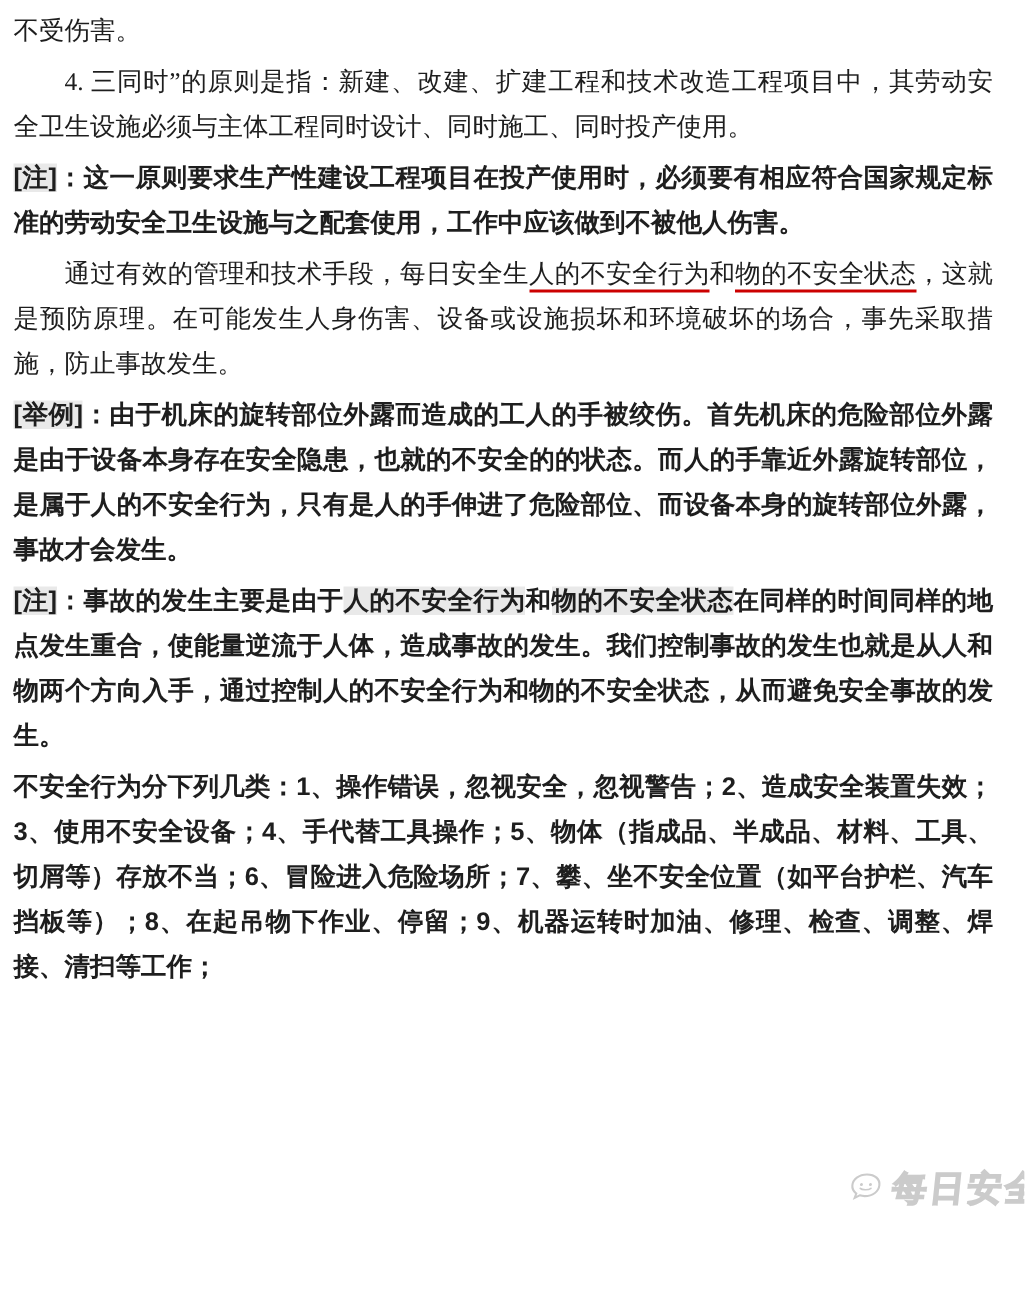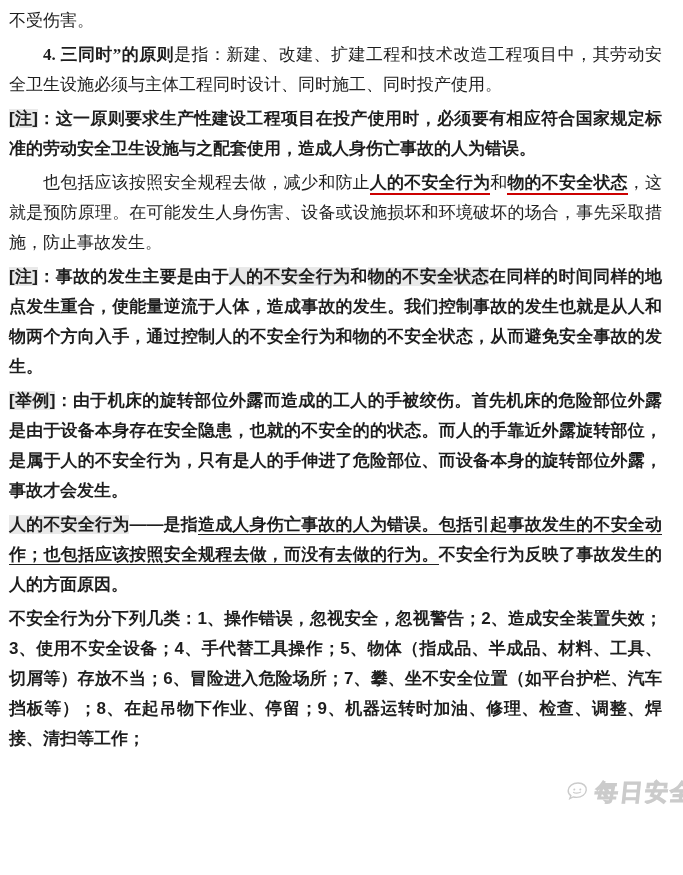--- a/index.html
+++ b/index.html
@@ -15,21 +15,21 @@
     margin:0 0 4px 0;
     font-size:17px;
     line-height:30px;
     color:#1e1e1e;
     text-align:justify;
     text-justify:inter-character;
   }
   .doc p.serif{font-family:"Liberation Serif","DejaVu Serif",serif;}
   .doc p.sans{font-family:"Liberation Sans","DejaVu Sans",sans-serif;font-weight:600;}
   .doc p.indent{text-indent:2em;}
-  .doc span.b{font-weight:700;}
+  .doc span.b{font-weight:400;}
   .doc span.hl{background:var(--hl,#e9e9e9);}
   .doc span.u{border-bottom:1.5px solid #222;}
   .doc span.ru{border-bottom:2.5px solid var(--ru,#cc0000);padding-bottom:1px;}
   .watermark{
     position:absolute;
     top:777px;left:566px;
     display:flex;align-items:center;gap:3px;
     white-space:nowrap;
     transform:skewX(-6deg);
     pointer-events:none;
@@ -42,25 +42,24 @@
     letter-spacing:2px;
   }
 </style>
 </head>
 <body>
 
 <div class="page">
   <div class="doc">
       <p class="serif"><span class="">不受伤害。</span></p>
       <p class="serif indent"><span class="b">4. 三同时”的原则</span><span class="">是指：新建、改建、扩建工程和技术改造工程项目中，其劳动安全卫生设施必须与主体工程同时设计、同时施工、同时投产使用。</span></p>
-      <p class="sans"><span class="hl">[注]</span><span class="">：这一原则要求生产性建设工程项目在投产使用时，必须要有相应符合国家规定标准的劳动安全卫生设施与之配套使用，造成人身伤亡事故的人为错误。</span></p>
-      <p class="serif indent"><span class="">也包括应该按照安全规程去做，减少和防止</span><span class="b ru">人的不安全行为</span><span class="">和</span><span class="b ru">物的不安全状态</span><span class="">，这就是预防原理。在可能发生人身伤害、设备或设施损坏和环境破坏的场合，事先采取措施，防止事故发生。</span></p>
+      <p class="sans"><span class="hl">[注]</span><span class="">：这一原则要求生产性建设工程项目在投产使用时，必须要有相应符合国家规定标准的劳动安全卫生设施与之配套使用，工作中应该做到不被他人伤害。</span></p>
+      <p class="serif indent"><span class="">通过有效的管理和技术手段，每日安全生</span><span class="b ru">人的不安全行为</span><span class="">和</span><span class="b ru">物的不安全状态</span><span class="">，这就是预防原理。在可能发生人身伤害、设备或设施损坏和环境破坏的场合，事先采取措施，防止事故发生。</span></p>
+      <p class="sans"><span class="hl">[举例]</span><span class="">：由于机床的旋转部位外露而造成的工人的手被绞伤。首先机床的危险部位外露是由于设备本身存在安全隐患，也就的不安全的的状态。而人的手靠近外露旋转部位，是属于人的不安全行为，只有是人的手伸进了危险部位、而设备本身的旋转部位外露，事故才会发生。</span></p>
       <p class="sans"><span class="hl">[注]</span><span class="">：事故的发生主要是由于</span><span class="hl">人的不安全行为</span><span class="">和</span><span class="hl">物的不安全状态</span><span class="">在同样的时间同样的地点发生重合，使能量逆流于人体，造成事故的发生。我们控制事故的发生也就是从人和物两个方向入手，通过控制人的不安全行为和物的不安全状态，从而避免安全事故的发生。</span></p>
-      <p class="sans"><span class="hl">[举例]</span><span class="">：由于机床的旋转部位外露而造成的工人的手被绞伤。首先机床的危险部位外露是由于设备本身存在安全隐患，也就的不安全的的状态。而人的手靠近外露旋转部位，是属于人的不安全行为，只有是人的手伸进了危险部位、而设备本身的旋转部位外露，事故才会发生。</span></p>
-      <p class="sans"><span class="b hl">人的不安全行为</span><span class="b">——是指</span><span class="u">造成人身伤亡事故的人为错误。包括引起事故发生的不安全动作；也包括应该按照安全规程去做，而没有去做的行为。</span><span class="">不安全行为反映了事故发生的人的方面原因。</span></p>
       <p class="sans"><span class="">不安全行为分下列几类：1、操作错误，忽视安全，忽视警告；2、造成安全装置失效；3、使用不安全设备；4、手代替工具操作；5、物体（指成品、半成品、材料、工具、切屑等）存放不当；6、冒险进入危险场所；7、攀、坐不安全位置（如平台护栏、汽车挡板等）；8、在起吊物下作业、停留；9、机器运转时加油、修理、检查、调整、焊接、清扫等工作；</span></p>
     </div>
 
   <div class="watermark">
     <svg width="26" height="24" viewBox="0 0 26 24" fill="none">
       <path d="M11 2 C5.5 2 2 5.2 2 9.2 C2 11.5 3.3 13.4 5.2 14.7 L4.4 17.6 L7.6 15.9 C8.6 16.2 9.8 16.4 11 16.4 C16.5 16.4 20 13.2 20 9.2 C20 5.2 16.5 2 11 2 Z" stroke="#cbcbcb" stroke-width="1.4"></path>
       <circle cx="8" cy="8.6" r="1" fill="#cbcbcb"></circle>
       <circle cx="14" cy="8.6" r="1" fill="#cbcbcb"></circle>
       <path d="M7.5 11.3 C8.6 12.4 13.3 12.5 14.6 11.2" stroke="#cbcbcb" stroke-width="1.1" stroke-linecap="round"></path>
     </svg>

